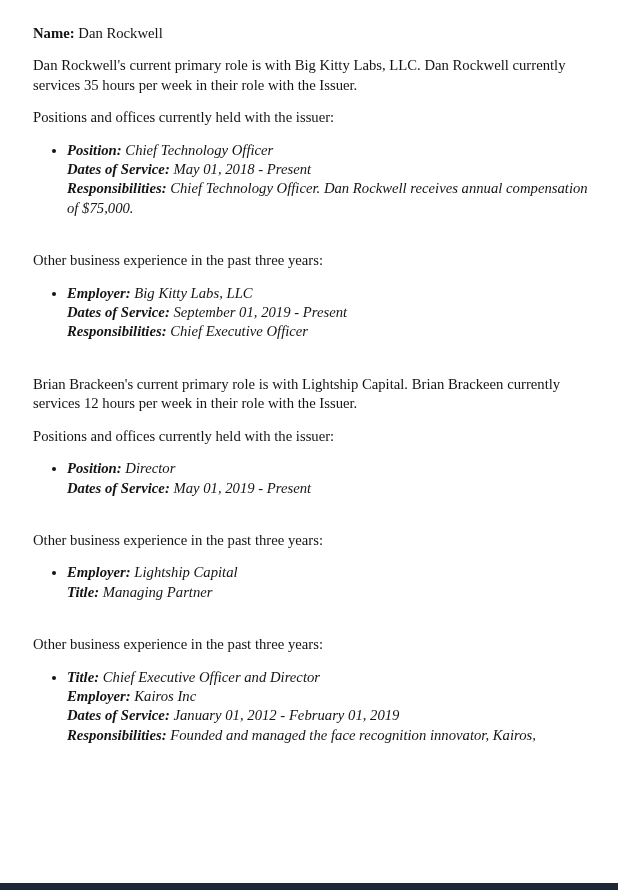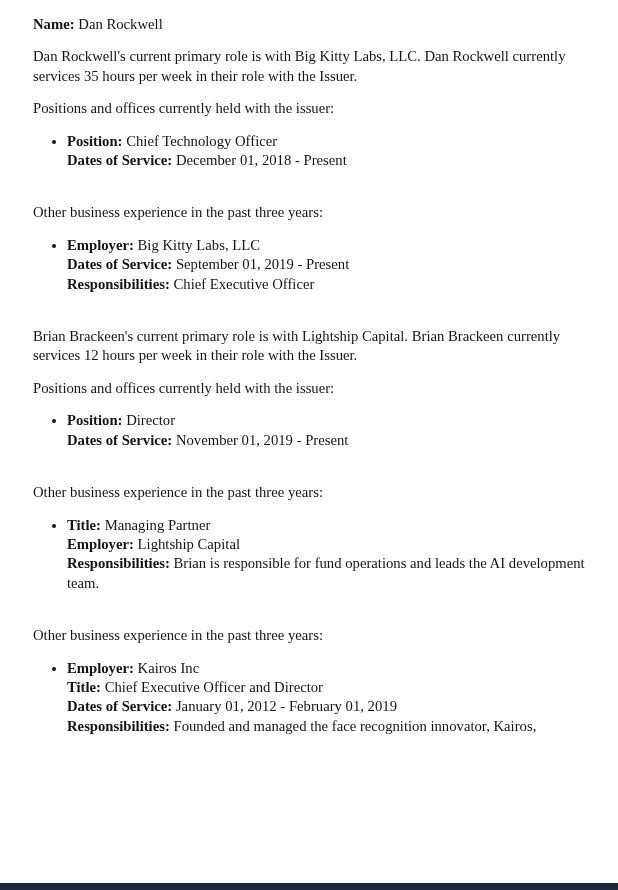--- a/index.html
+++ b/index.html
@@ -9,41 +9,42 @@
   }
   body {
     width: 618px;
     height: 890px;
     overflow: hidden;
     position: relative;
     font-family: "Liberation Serif", "DejaVu Serif", serif;
     color: #141414;
   }
   .doc {
-    padding: 15px 28px 0 33px;
+    padding: 24px 28px 0 33px;
     font-size: 14.7px;
     line-height: 19.4px;
   }
   .para {
     margin: 0 0 13px 0;
   }
   .lbl {
     font-weight: bold;
   }
   ul.entries {
     list-style: disc;
     margin: 0 0 33px 0;
     padding: 0 0 0 34px;
   }
   li.entry {
     margin: 0;
     padding: 0;
   }
   .fline {
     margin: 0;
+    font-style: italic;
   }
   .bottom-bar {
     position: absolute;
     left: 0;
     right: 0;
     bottom: 0;
     height: 7px;
     background: #1d2936;
   }
 </style>
@@ -51,53 +52,53 @@
 <body>
 
 <div class="doc" id="doc-root">
     <section class="person">
       <p class="para"><strong class="lbl">Name:</strong> <span>Dan Rockwell</span></p>
       <p class="para">Dan Rockwell's current primary role is with Big Kitty Labs, LLC. Dan Rockwell currently services 35 hours per week in their role with the Issuer.</p>
       <p class="para">Positions and offices currently held with the issuer:</p>
       <ul class="entries">
         <li class="entry">
           <div class="fline"><strong class="lbl">Position:</strong> <span>Chief Technology Officer</span></div>
-          <div class="fline"><strong class="lbl">Dates of Service:</strong> <span>December 01, 2018 - Present</span></div>
+          <div class="fline"><strong class="lbl">Dates of Service:</strong> <span>May 01, 2018 - Present</span></div>
+          <div class="fline"><strong class="lbl">Responsibilities:</strong> <span>Chief Technology Officer. Dan Rockwell receives annual compensation of $75,000.</span></div>
         </li>
       </ul>
       <p class="para">Other business experience in the past three years:</p>
       <ul class="entries">
         <li class="entry">
           <div class="fline"><strong class="lbl">Employer:</strong> <span>Big Kitty Labs, LLC</span></div>
           <div class="fline"><strong class="lbl">Dates of Service:</strong> <span>September 01, 2019 - Present</span></div>
           <div class="fline"><strong class="lbl">Responsibilities:</strong> <span>Chief Executive Officer</span></div>
         </li>
       </ul>
     </section>
     <section class="person">
       <p class="para">Brian Brackeen's current primary role is with Lightship Capital. Brian Brackeen currently services 12 hours per week in their role with the Issuer.</p>
       <p class="para">Positions and offices currently held with the issuer:</p>
       <ul class="entries">
         <li class="entry">
           <div class="fline"><strong class="lbl">Position:</strong> <span>Director</span></div>
-          <div class="fline"><strong class="lbl">Dates of Service:</strong> <span>November 01, 2019 - Present</span></div>
+          <div class="fline"><strong class="lbl">Dates of Service:</strong> <span>May 01, 2019 - Present</span></div>
         </li>
       </ul>
       <p class="para">Other business experience in the past three years:</p>
       <ul class="entries">
         <li class="entry">
+          <div class="fline"><strong class="lbl">Employer:</strong> <span>Lightship Capital</span></div>
           <div class="fline"><strong class="lbl">Title:</strong> <span>Managing Partner</span></div>
-          <div class="fline"><strong class="lbl">Employer:</strong> <span>Lightship Capital</span></div>
-          <div class="fline"><strong class="lbl">Responsibilities:</strong> <span>Brian is responsible for fund operations and leads the AI development team.</span></div>
         </li>
       </ul>
       <p class="para">Other business experience in the past three years:</p>
       <ul class="entries">
         <li class="entry">
+          <div class="fline"><strong class="lbl">Title:</strong> <span>Chief Executive Officer and Director</span></div>
           <div class="fline"><strong class="lbl">Employer:</strong> <span>Kairos Inc</span></div>
-          <div class="fline"><strong class="lbl">Title:</strong> <span>Chief Executive Officer and Director</span></div>
           <div class="fline"><strong class="lbl">Dates of Service:</strong> <span>January 01, 2012 - February 01, 2019</span></div>
           <div class="fline"><strong class="lbl">Responsibilities:</strong> <span>Founded and managed the face recognition innovator, Kairos,</span></div>
         </li>
       </ul>
     </section>
   </div>
 <div class="bottom-bar" style="background: rgb(29, 41, 54);"></div>
 
 </body></html>

